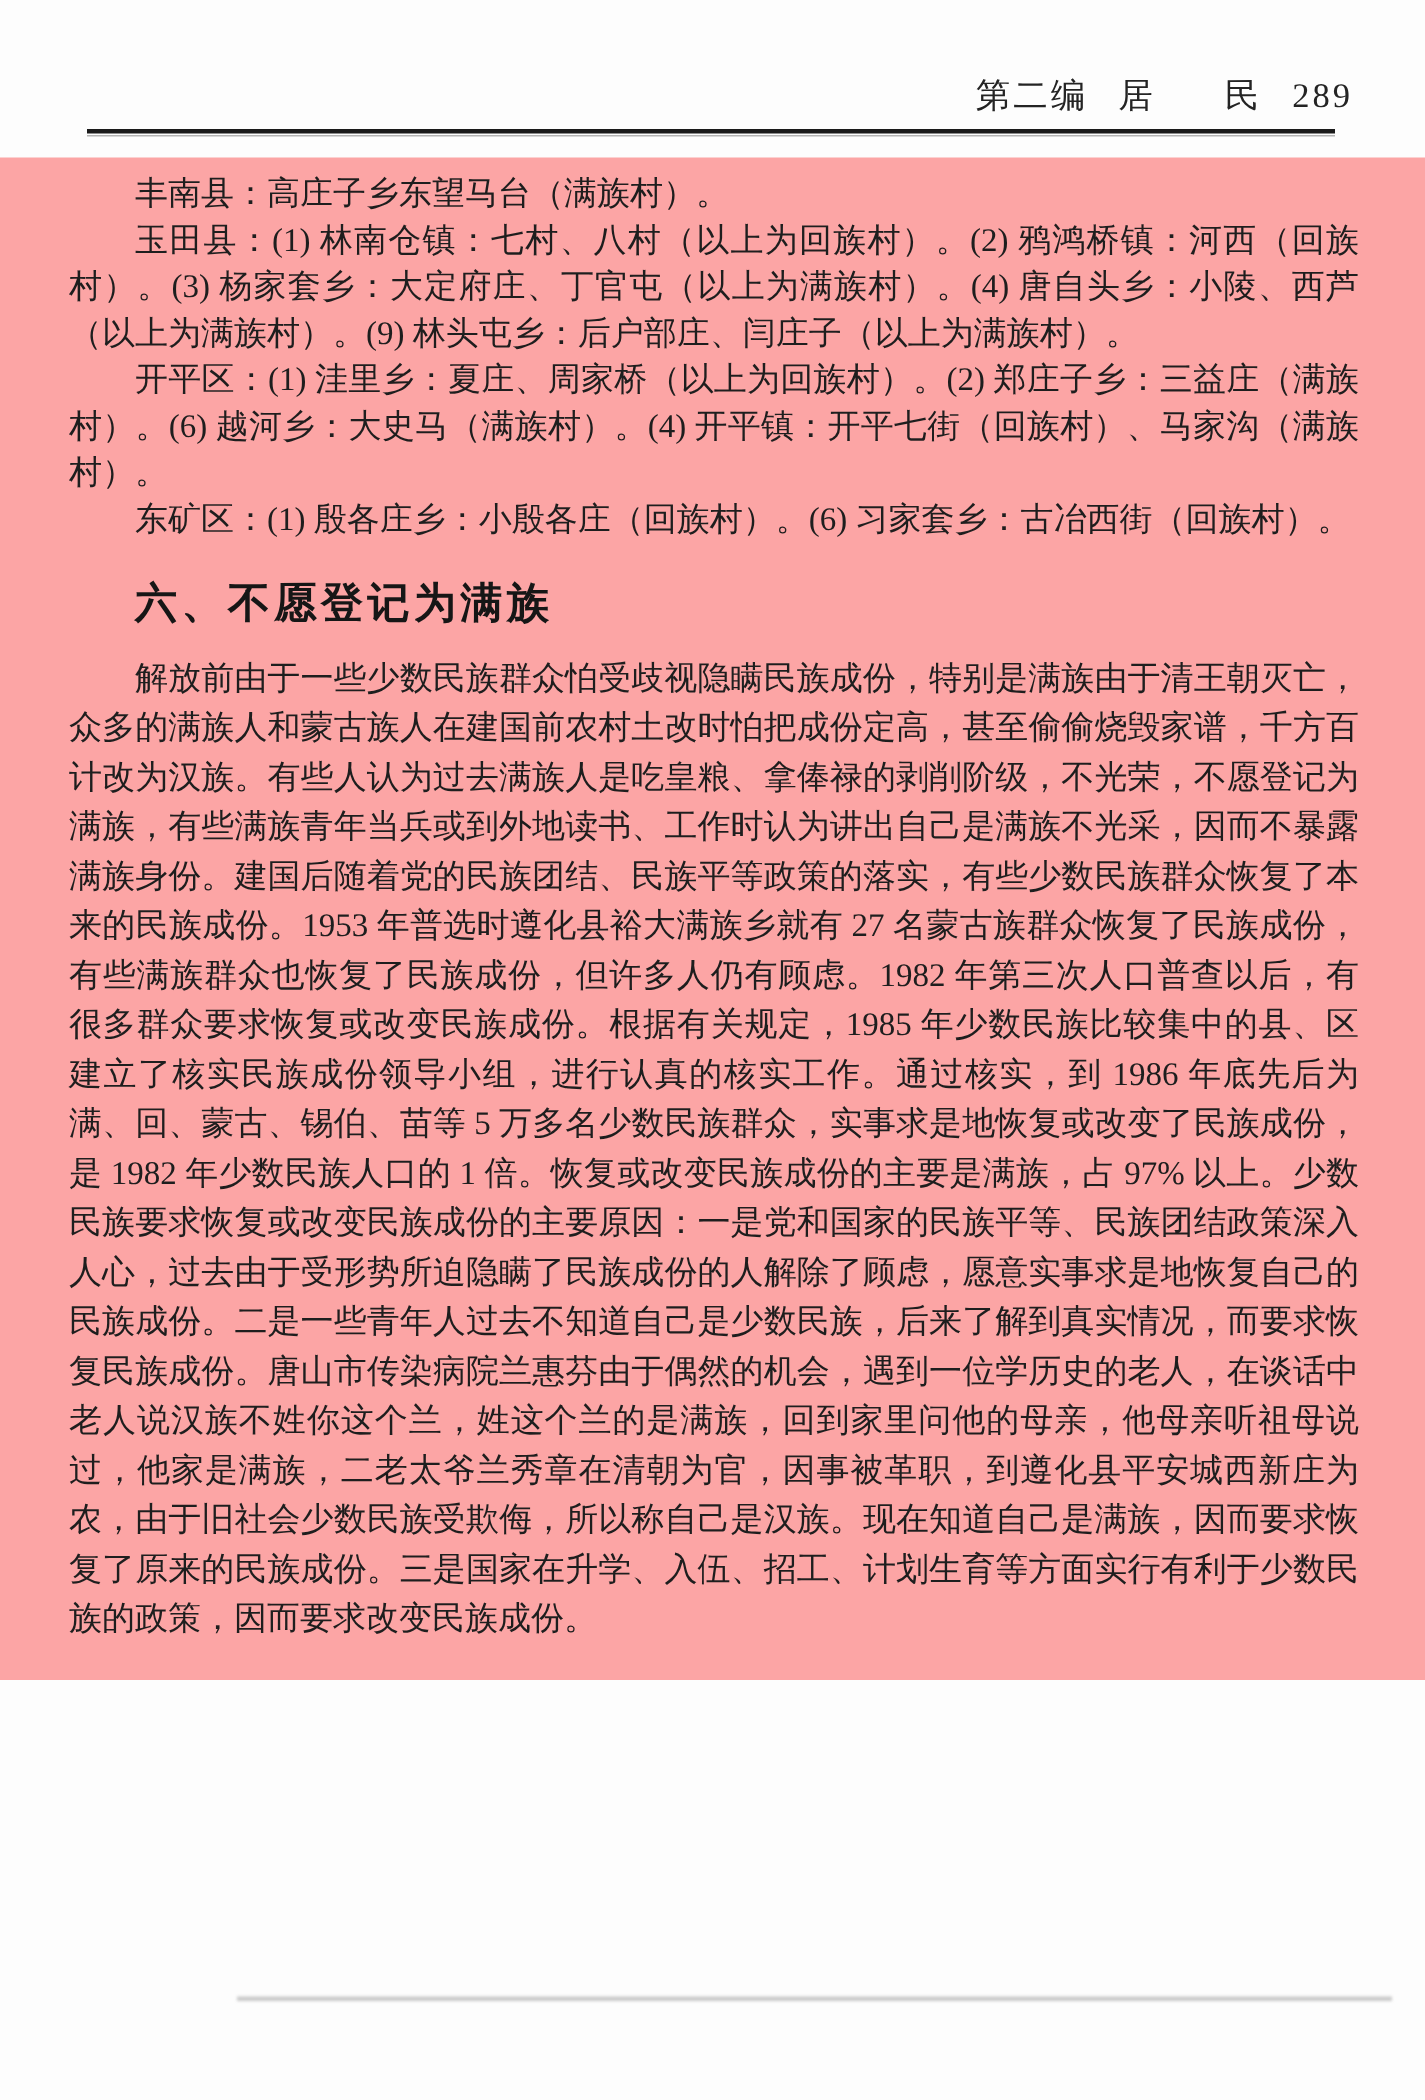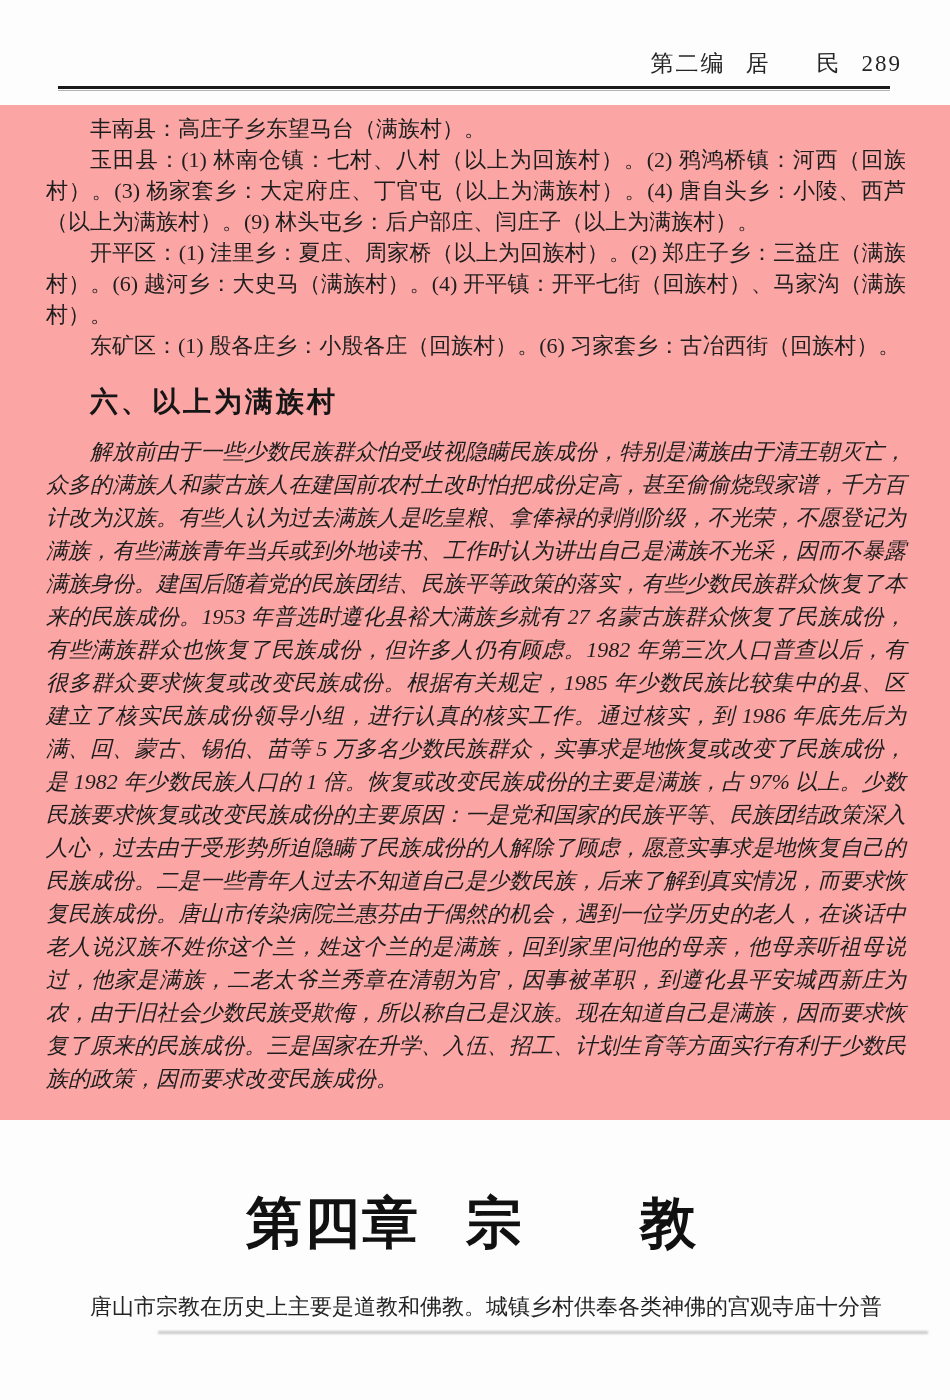--- a/index.html
+++ b/index.html
@@ -39,21 +39,21 @@
     overflow:hidden;
   }
   .body-p{
     margin:0;
     font-size:22px;
     line-height:31px;
     text-align:justify;
     text-indent:2em;
     color:#1e1e1e;
   }
-  .long-p{line-height:33px;font-style:italic;}
+  .long-p{line-height:33px;}
   .section-heading{
     margin:22px 0 14px 44px;
     font-family:"Liberation Sans","DejaVu Sans",sans-serif;
     font-weight:bold;
     font-size:28px;
     line-height:38px;
     letter-spacing:3px;
     color:#161616;
   }
   
@@ -88,26 +88,22 @@
   </div>
 
   <div class="head-rule"></div>
 
   <div class="scan-band">
     <p class="body-p">丰南县：高庄子乡东望马台（满族村）。</p>
     <p class="body-p">玉田县：(1) 林南仓镇：七村、八村（以上为回族村）。(2) 鸦鸿桥镇：河西（回族村）。(3) 杨家套乡：大定府庄、丁官屯（以上为满族村）。(4) 唐自头乡：小陵、西芦（以上为满族村）。(9) 林头屯乡：后户部庄、闫庄子（以上为满族村）。</p>
     <p class="body-p">开平区：(1) 洼里乡：夏庄、周家桥（以上为回族村）。(2) 郑庄子乡：三益庄（满族村）。(6) 越河乡：大史马（满族村）。(4) 开平镇：开平七街（回族村）、马家沟（满族村）。</p>
     <p class="body-p">东矿区：(1) 殷各庄乡：小殷各庄（回族村）。(6) 习家套乡：古冶西街（回族村）。</p>
 
-    <h2 class="section-heading">六、以上为满族村</h2>
+    <h2 class="section-heading">六、不愿登记为满族</h2>
 
     <p class="body-p long-p">解放前由于一些少数民族群众怕受歧视隐瞒民族成份，特别是满族由于清王朝灭亡，众多的满族人和蒙古族人在建国前农村土改时怕把成份定高，甚至偷偷烧毁家谱，千方百计改为汉族。有些人认为过去满族人是吃皇粮、拿俸禄的剥削阶级，不光荣，不愿登记为满族，有些满族青年当兵或到外地读书、工作时认为讲出自己是满族不光采，因而不暴露满族身份。建国后随着党的民族团结、民族平等政策的落实，有些少数民族群众恢复了本来的民族成份。1953 年普选时遵化县裕大满族乡就有 27 名蒙古族群众恢复了民族成份，有些满族群众也恢复了民族成份，但许多人仍有顾虑。1982 年第三次人口普查以后，有很多群众要求恢复或改变民族成份。根据有关规定，1985 年少数民族比较集中的县、区建立了核实民族成份领导小组，进行认真的核实工作。通过核实，到 1986 年底先后为满、回、蒙古、锡伯、苗等 5 万多名少数民族群众，实事求是地恢复或改变了民族成份，是 1982 年少数民族人口的 1 倍。恢复或改变民族成份的主要是满族，占 97% 以上。少数民族要求恢复或改变民族成份的主要原因：一是党和国家的民族平等、民族团结政策深入人心，过去由于受形势所迫隐瞒了民族成份的人解除了顾虑，愿意实事求是地恢复自己的民族成份。二是一些青年人过去不知道自己是少数民族，后来了解到真实情况，而要求恢复民族成份。唐山市传染病院兰惠芬由于偶然的机会，遇到一位学历史的老人，在谈话中老人说汉族不姓你这个兰，姓这个兰的是满族，回到家里问他的母亲，他母亲听祖母说过，他家是满族，二老太爷兰秀章在清朝为官，因事被革职，到遵化县平安城西新庄为农，由于旧社会少数民族受欺侮，所以称自己是汉族。现在知道自己是满族，因而要求恢复了原来的民族成份。三是国家在升学、入伍、招工、计划生育等方面实行有利于少数民族的政策，因而要求改变民族成份。</p>
   </div>
 
-  <div class="chapter-title">
-    <span>第四章</span><span class="gap1"></span><span>宗</span><span class="gap2"></span><span>教</span>
-  </div>
 
-  <p class="chapter-first-line">唐山市宗教在历史上主要是道教和佛教。城镇乡村供奉各类神佛的宫观寺庙十分普</p>
 
   <div class="scan-smudge"></div>
 
 </div>
 
 </body></html>

